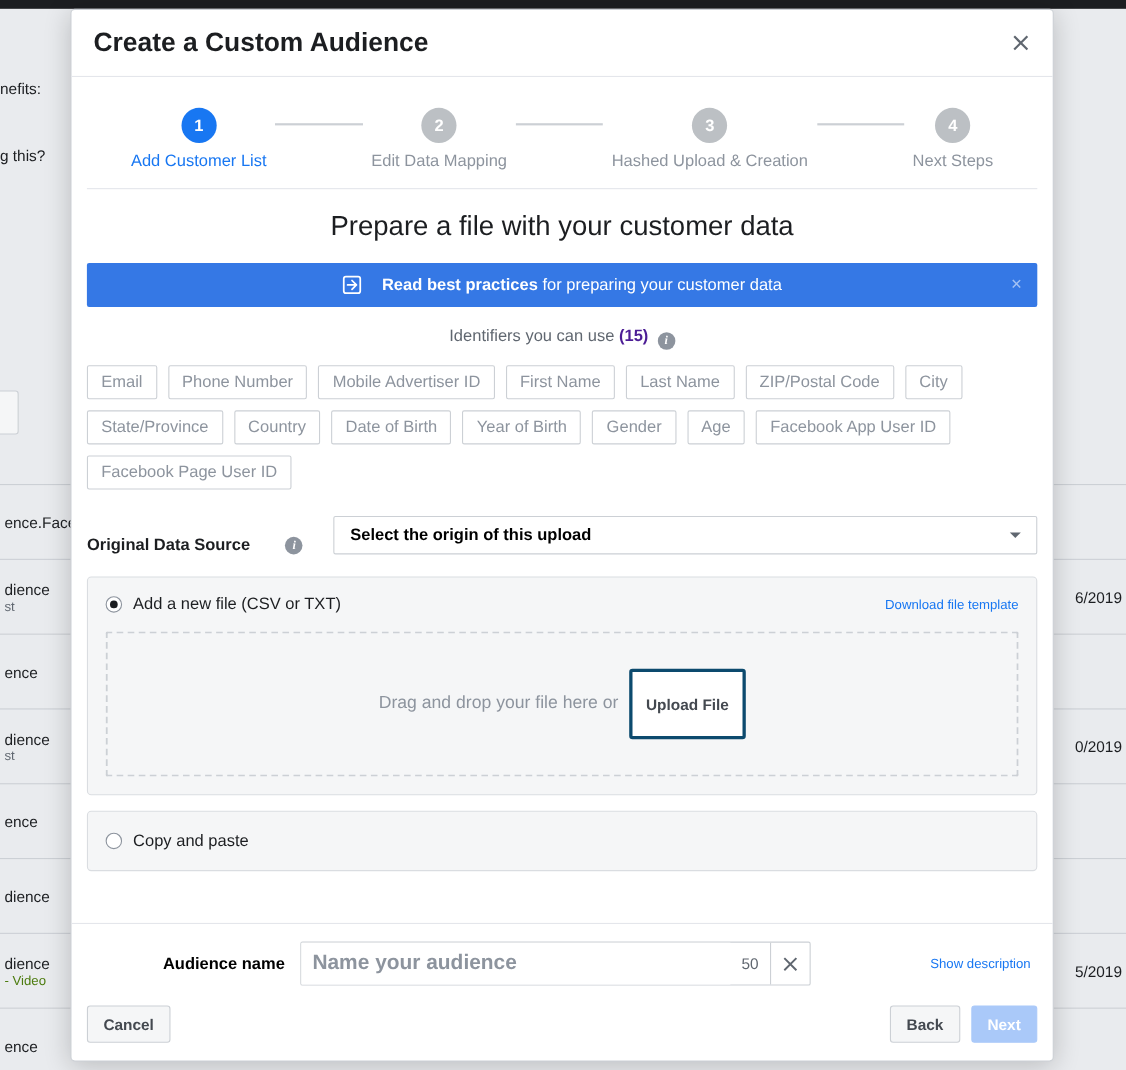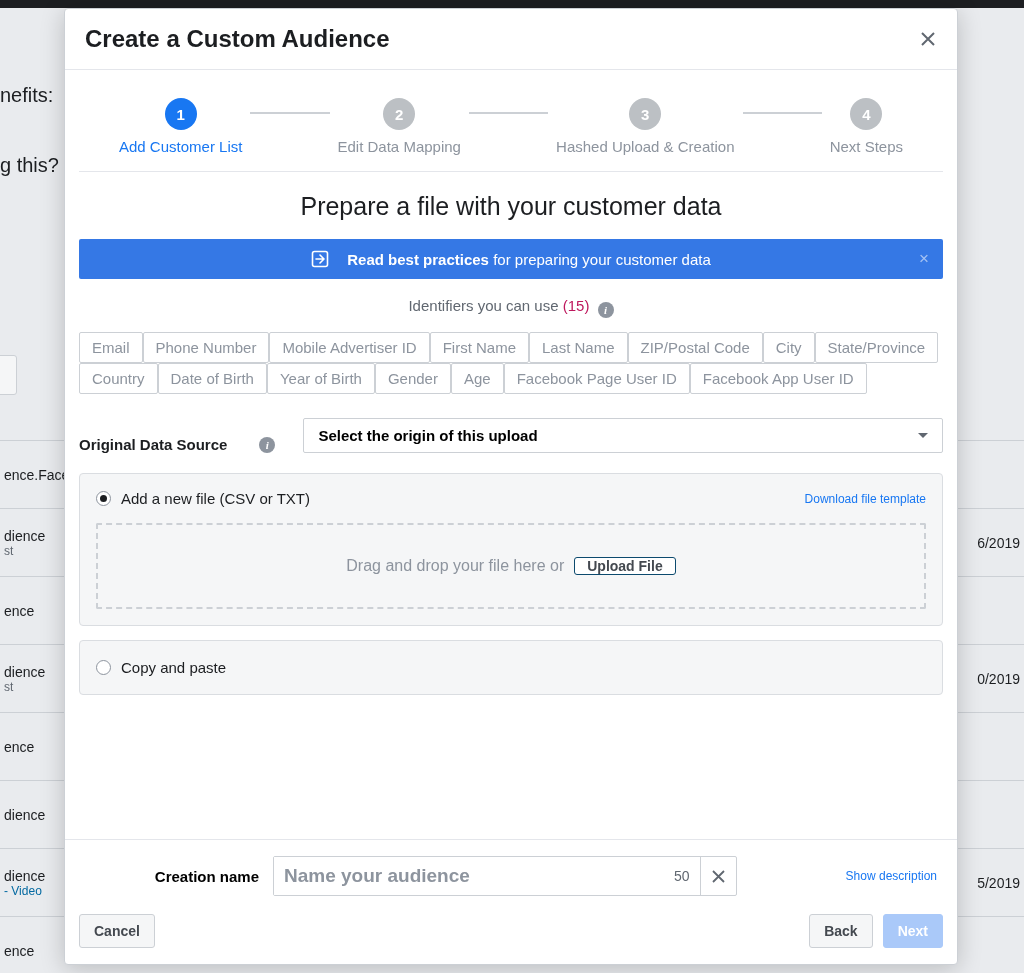--- a/index.html
+++ b/index.html
@@ -12,24 +12,24 @@
       position: relative;
     }
     .bg-topbar {
       position: absolute;
       top: 0; left: 0; right: 0;
       height: 8px;
       background: #1c1e21;
     }
     .bg-left {
       position: absolute;
-      top: 80px; left: 0;
+      top: 70px; left: 0;
       width: 64px;
       color: #1c1e21;
-      font-size: 20px;
+      font-size: 14px;
       line-height: 1.5;
     }
     .bg-left div { margin-bottom: 40px; }
     .bg-rows {
       position: absolute;
       left: 0; right: 0; top: 440px;
       border-top: 1px solid #ccd0d5;
     }
     .bg-row {
       height: 68px;
@@ -155,39 +155,40 @@
       display: inline-flex;
     }
     .info-banner-text { font-size: 15px; }
     .info-banner-text b { font-weight: 700; }
     .identifiers-label {
       text-align: center;
       color: #606770;
       font-size: 15px;
       margin-bottom: 14px;
     }
-    .identifiers-label b { color: #be185d; font-weight: 400; }
+    .identifiers-label b { color: #4c1d95; font-weight: 700; }
     .info-icon {
       display: inline-flex;
       width: 16px; height: 16px;
       border-radius: 50%;
       background: #8d949e;
       color: #fff;
       font-size: 11px;
       font-weight: 700;
       font-style: italic;
       align-items: center;
       justify-content: center;
       vertical-align: -3px;
       margin-left: 4px;
       font-family: Georgia, serif;
     }
     .tag-container {
       display: flex;
       flex-wrap: wrap;
+      gap: 10px;
       margin-bottom: 24px;
     }
     .tag {
       border: 1px solid #ccd0d5;
       color: #8d949e;
       padding: 6px 12px;
       font-size: 15px;
       border-radius: 2px;
       background: #fff;
     }
@@ -273,26 +274,26 @@
       padding: 32px 16px;
       text-align: center;
       color: #8d949e;
       font-size: 16px;
       display: flex;
       align-items: center;
       justify-content: center;
       gap: 10px;
     }
     .upload-btn {
-      border: 1px solid #0c4a6e;
+      border: 3px solid #0c4a6e;
       background: #fff;
       color: #444950;
       font-weight: 700;
       font-size: 14px;
-      padding: 0 12px;
+      padding: 21px 12px;
       border-radius: 3px;
       cursor: pointer;
     }
     .modal-footer {
       border-top: 1px solid #e4e6eb;
       padding: 16px 14px;
       display: flex;
       flex-direction: column;
       gap: 18px;
     }
@@ -410,21 +411,21 @@
     </div>
     <div class="bg-row">
       <div>
         <div>dience</div>
       </div>
       <div></div>
     </div>
     <div class="bg-row">
       <div>
         <div>dience</div>
-        <div style="font-size:12px;color:#0369a1"> - Video</div>
+        <div style="font-size:12px;color:#4d7c0f"> - Video</div>
       </div>
       <div>5/2019</div>
     </div>
     <div class="bg-row">
       <div>
         <div>ence</div>
       </div>
       <div></div>
     </div>
   </div>
@@ -489,22 +490,22 @@
         <div class="tag">First Name</div>
         <div class="tag">Last Name</div>
         <div class="tag">ZIP/Postal Code</div>
         <div class="tag">City</div>
         <div class="tag">State/Province</div>
         <div class="tag">Country</div>
         <div class="tag">Date of Birth</div>
         <div class="tag">Year of Birth</div>
         <div class="tag">Gender</div>
         <div class="tag">Age</div>
+        <div class="tag">Facebook App User ID</div>
         <div class="tag">Facebook Page User ID</div>
-        <div class="tag">Facebook App User ID</div>
       </div>
 
     <div class="source-row">
       <span class="source-label">Original Data Source</span>
       <span class="info-icon">i</span>
       <div class="select-box">
         <span>Select the origin of this upload</span>
         <span class="caret-down"></span>
       </div>
     </div>
@@ -526,21 +527,21 @@
     <div class="panel light">
       <div class="radio-left">
         <span class="radio"></span>
         <span class="radio-label">Copy and paste</span>
       </div>
     </div>
   </div>
 
   <div class="modal-footer">
     <div class="aud-row">
-      <div class="aud-label-wrap">Creation name</div>
+      <div class="aud-label-wrap">Audience name</div>
       <div class="aud-input-wrap">
         <input class="aud-input" type="text" placeholder="Name your audience" style="">
         <div class="aud-count">50</div>
         <div class="aud-clear">
           <svg width="13" height="13" viewBox="0 0 13 13">
             <path d="M1 1 L12 12 M12 1 L1 12" stroke="#606770" stroke-width="1.8"></path>
           </svg>
         </div>
       </div>
       <span class="link show-desc">Show description</span>

